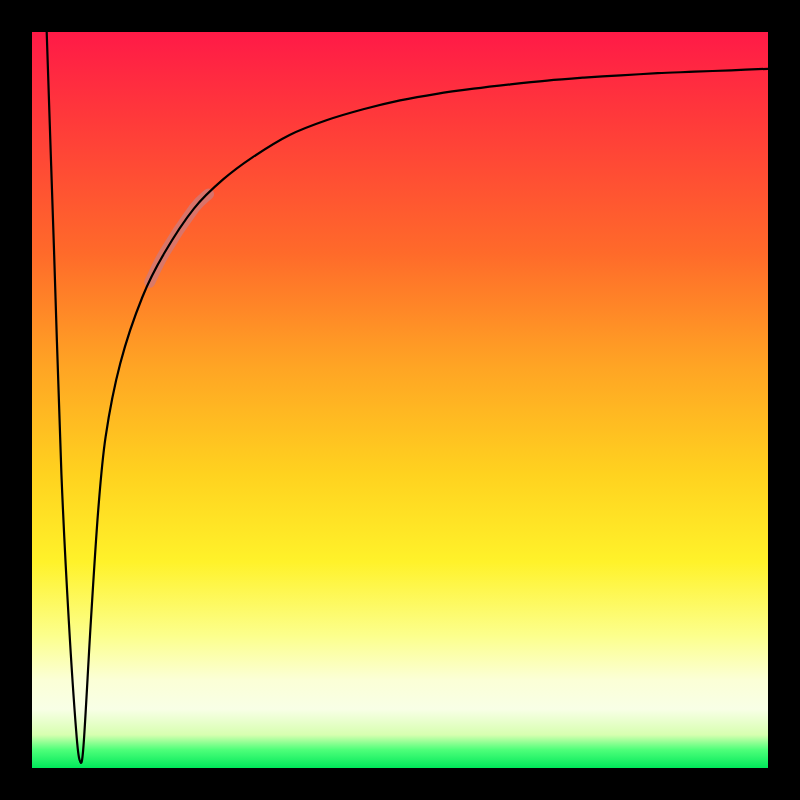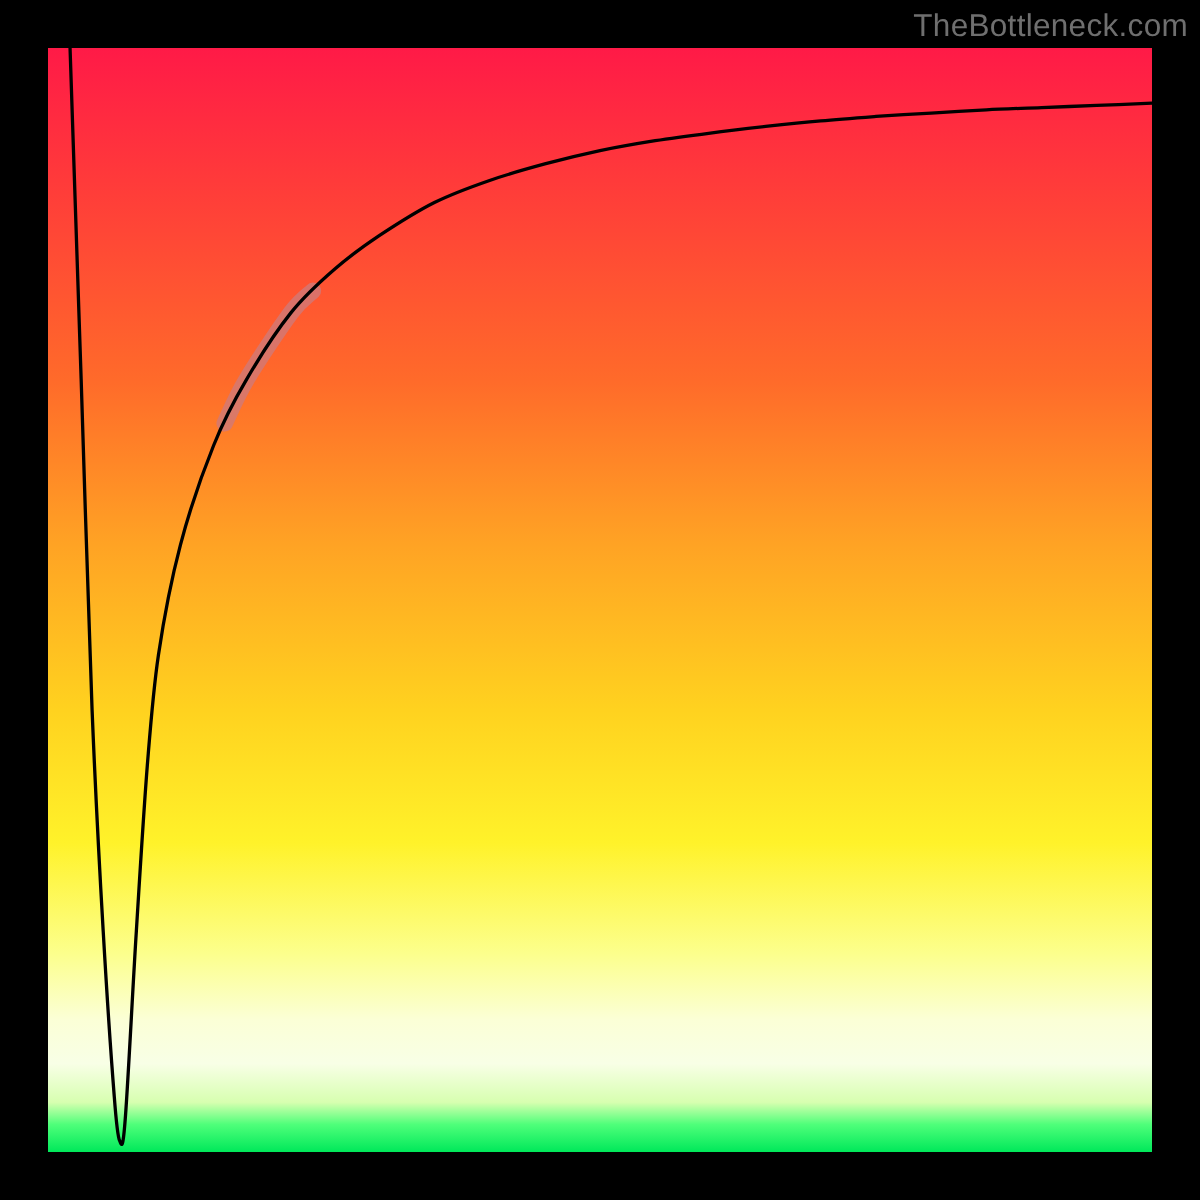--- a/index.html
+++ b/index.html
@@ -77,14 +77,13 @@
 </head>
 <body>
 
 <div class="frame">
   <div class="plot-area">
     <svg class="curve" viewBox="0 0 736 736">
       <path class="hl" d="M 117.8 250.2 C 120.1 245.5, 125.4 232.6, 132.5 220.8 C 139.5 209.0, 154.9 186.1, 161.9 176.6 C 169.0 167.2, 174.3 164.3, 176.6 161.9"></path>
       <path class="curve-main" d="M 14.7 0.0 C 15.9 35.3, 19.7 150.1, 22.1 220.8 C 24.4 291.5, 27.1 382.7, 29.4 441.6 C 31.8 500.5, 34.4 547.6, 36.8 588.8 C 39.2 630.0, 42.4 676.8, 44.2 699.2 C 45.9 721.6, 46.7 726.3, 47.8 728.6 C 49.0 731.0, 49.8 736.3, 51.5 713.9 C 53.3 691.5, 56.5 626.5, 58.9 588.8 C 61.2 551.1, 63.9 507.8, 66.2 478.4 C 68.6 449.0, 70.1 428.4, 73.6 404.8 C 77.1 381.2, 82.4 353.6, 88.3 331.2 C 94.2 308.8, 103.3 282.6, 110.4 265.0 C 117.5 247.3, 124.2 234.9, 132.5 220.8 C 140.7 206.7, 152.5 188.4, 161.9 176.6 C 171.3 164.9, 181.9 155.4, 191.4 147.2 C 200.8 139.0, 210.2 132.2, 220.8 125.1 C 231.4 118.1, 245.8 108.9, 257.6 103.0 C 269.4 97.2, 282.6 92.4, 294.4 88.3 C 306.2 84.2, 319.4 80.5, 331.2 77.3 C 343.0 74.1, 356.2 70.9, 368.0 68.4 C 379.8 66.0, 393.0 63.7, 404.8 61.8 C 416.6 59.9, 429.8 58.2, 441.6 56.7 C 453.4 55.1, 466.6 53.6, 478.4 52.3 C 490.2 51.0, 503.4 49.6, 515.2 48.6 C 527.0 47.5, 540.2 46.5, 552.0 45.6 C 563.8 44.8, 577.0 44.1, 588.8 43.4 C 600.6 42.7, 613.8 41.8, 625.6 41.2 C 637.4 40.6, 650.6 40.2, 662.4 39.7 C 674.2 39.3, 687.4 38.7, 699.2 38.3 C 711.0 37.8, 730.1 37.0, 736.0 36.8"></path>
     </svg>
   </div>
-  <div class="watermark">TheBottleneck.com</div>
 </div>
 
 </body></html>

